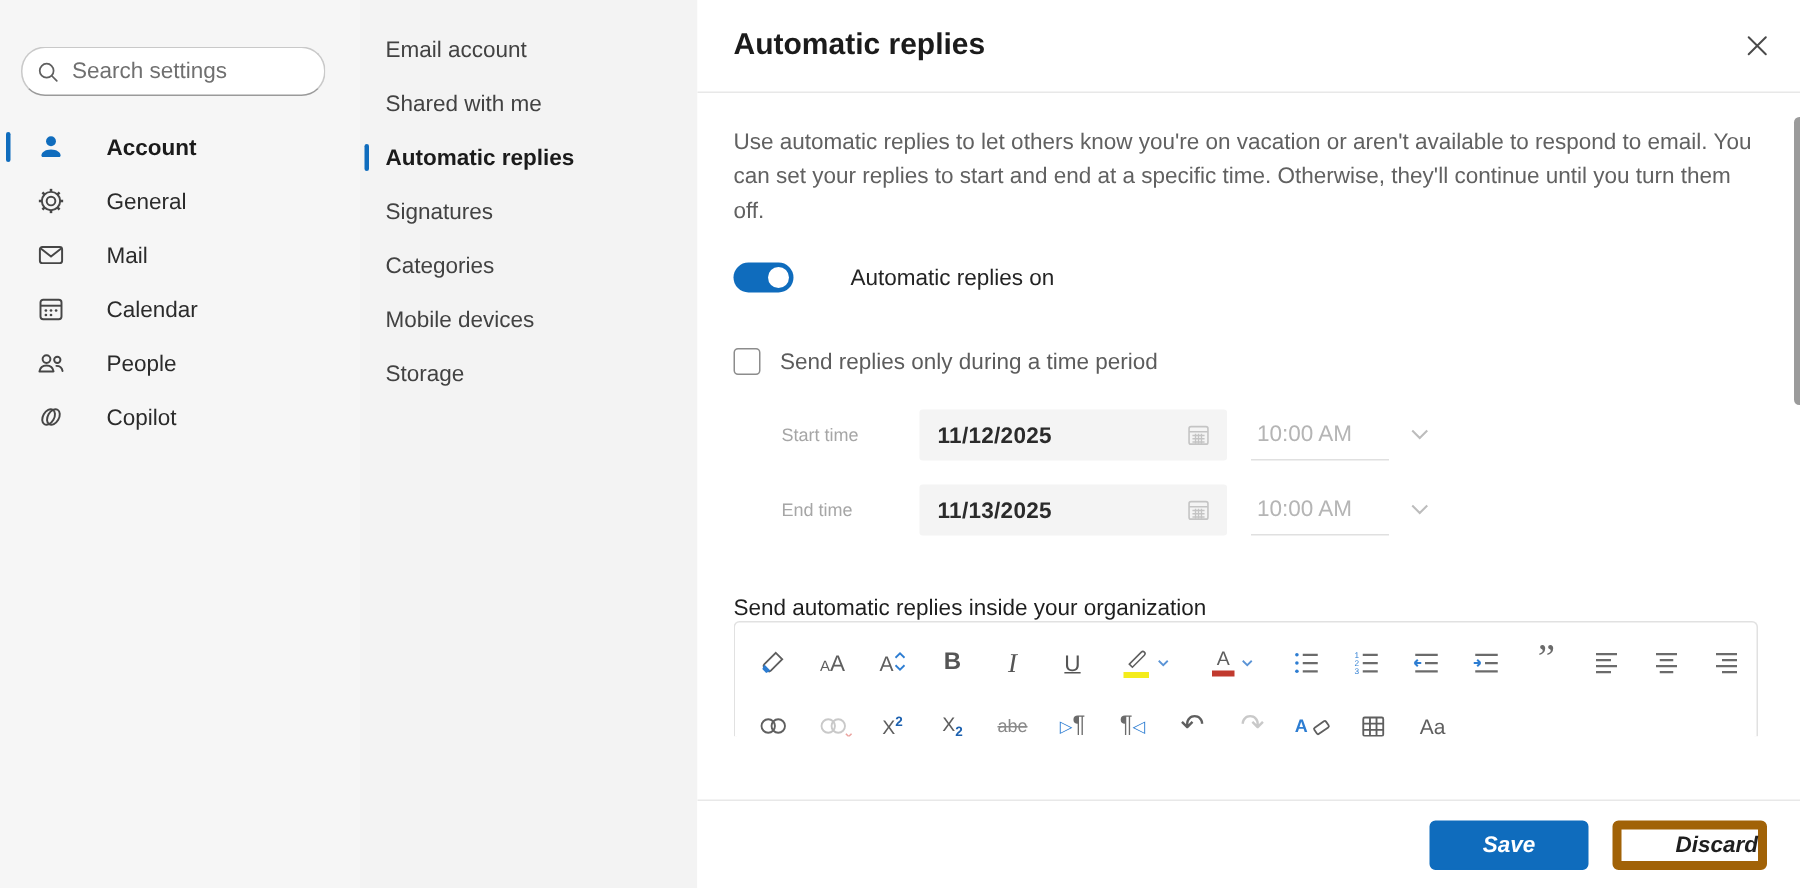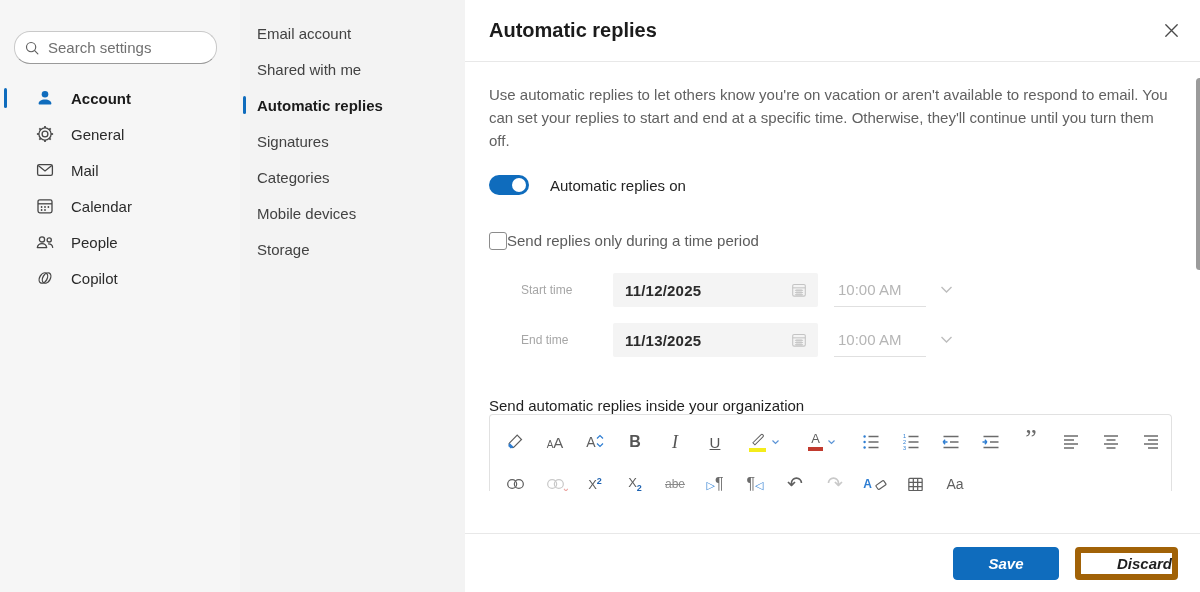--- a/index.html
+++ b/index.html
@@ -9,21 +9,21 @@
   
   .sidebar { width:240px; background:#f6f6f6; padding-top:14px; flex-shrink:0; }
   .sidebar-title { font-size:21px; font-weight:bold; color:#1b1b1b; margin-left:16px; }
   .searchbox { width:203px; height:33px; margin:17px 0 0 14px; background:#fff;
     border:1px solid #c9c9c9; border-bottom-color:#9a9a9a; border-radius:16px;
     display:flex; align-items:center; gap:8px; padding:0 9px; }
   .searchbox input { border:none; outline:none; flex:1; font-size:15px; color:#424242;
     font-family:"Liberation Sans", sans-serif; background:transparent; }
   .searchbox input::placeholder { color:#707070; }
   .nav { margin-top:16px; }
-  .nav-item { height:36px; display:flex; align-items:center; gap:16px; padding-left:35px;
+  .nav-item { height:36px; display:flex; align-items:center; gap:27px; padding-left:24px;
     position:relative; font-size:15px; color:#2b2b2b; cursor:pointer; }
   .nav-item.selected .nav-label { font-weight:bold; color:#1b1b1b; }
   .sel-bar { position:absolute; left:4px; top:8px; width:3px; height:20px; border-radius:2px; background:#0f6cbd; }
   .nav-icon { width:20px; height:20px; display:flex; align-items:center; justify-content:center; }
 
   
   .subnav { width:225px; background:#f3f3f3; padding-top:15px; flex-shrink:0; }
   .subnav-item { height:36px; display:flex; align-items:center; padding-left:17px;
     font-size:15px; color:#424242; position:relative; cursor:pointer; }
   .subnav-item.selected { font-weight:bold; color:#1b1b1b; }
@@ -33,26 +33,26 @@
   .main { flex:1; position:relative; background:#fff; }
   .main-header { height:62px; border-bottom:1px solid #e8e8e8; display:flex;
     align-items:center; justify-content:space-between; padding:0 20px 0 24px; }
   .main-title { font-size:20px; font-weight:bold; color:#1b1b1b; }
   .close-btn { width:28px; height:28px; border:none; background:transparent; display:flex;
     align-items:center; justify-content:center; cursor:pointer; }
 
   .main-body { padding:0 33px 0 24px; }
   .desc { margin-top:21px; max-width:692px; font-size:15px; line-height:23px; color:#616161; }
 
-  .toggle-row { margin-top:23px; display:flex; align-items:center; gap:21px; }
+  .toggle-row { margin-top:23px; display:flex; align-items:center; gap:38px; }
   .toggle { width:40px; height:20px; border-radius:10px; background:#0f6cbd; position:relative; cursor:pointer; }
   .toggle .knob { position:absolute; right:3px; top:3px; width:14px; height:14px; border-radius:50%; background:#fff; }
   .toggle-label { font-size:15px; color:#242424; }
 
-  .checkbox-row { margin-top:37px; display:flex; align-items:flex-start; }
+  .checkbox-row { margin-top:37px; display:flex; align-items:center; gap:13px; }
   .checkbox { width:18px; height:18px; border:1px solid #8c8c8c; border-radius:3px; background:#fff; cursor:pointer; }
   .checkbox-label { font-size:15px; color:#5c5c5c; }
 
   .time-row { display:flex; align-items:center; }
   .time-row.start { margin-top:23px; }
   .time-row.end { margin-top:16px; }
   .time-label { width:92px; margin-left:32px; font-size:12px; color:#a6a6a6; }
   .date-field { width:205px; height:34px; background:#f4f4f4; border-radius:2px;
     display:flex; align-items:center; justify-content:space-between; padding:0 10px 0 12px; }
   .date-value { font-size:15px; font-weight:bold; color:#2b2b2b; letter-spacing:.2px; }

